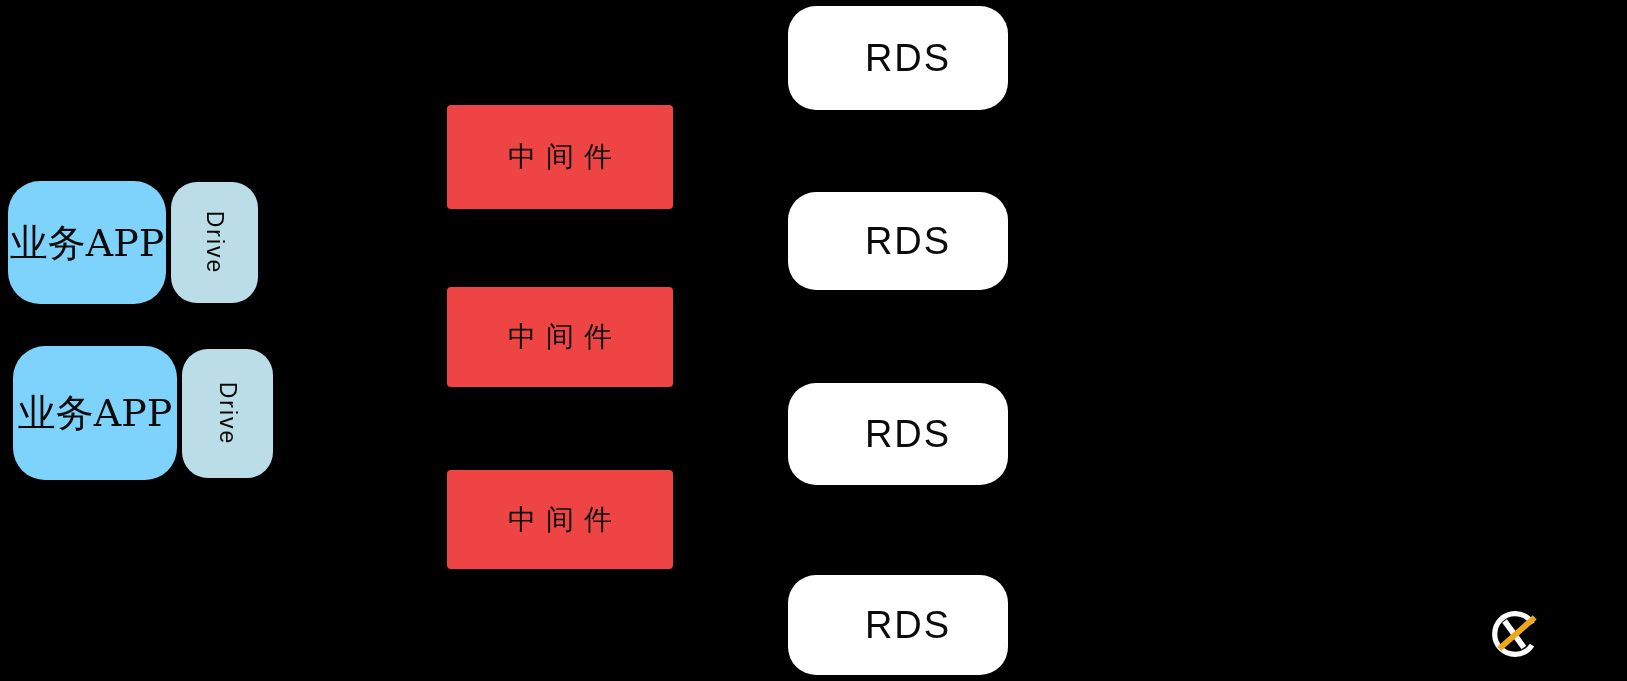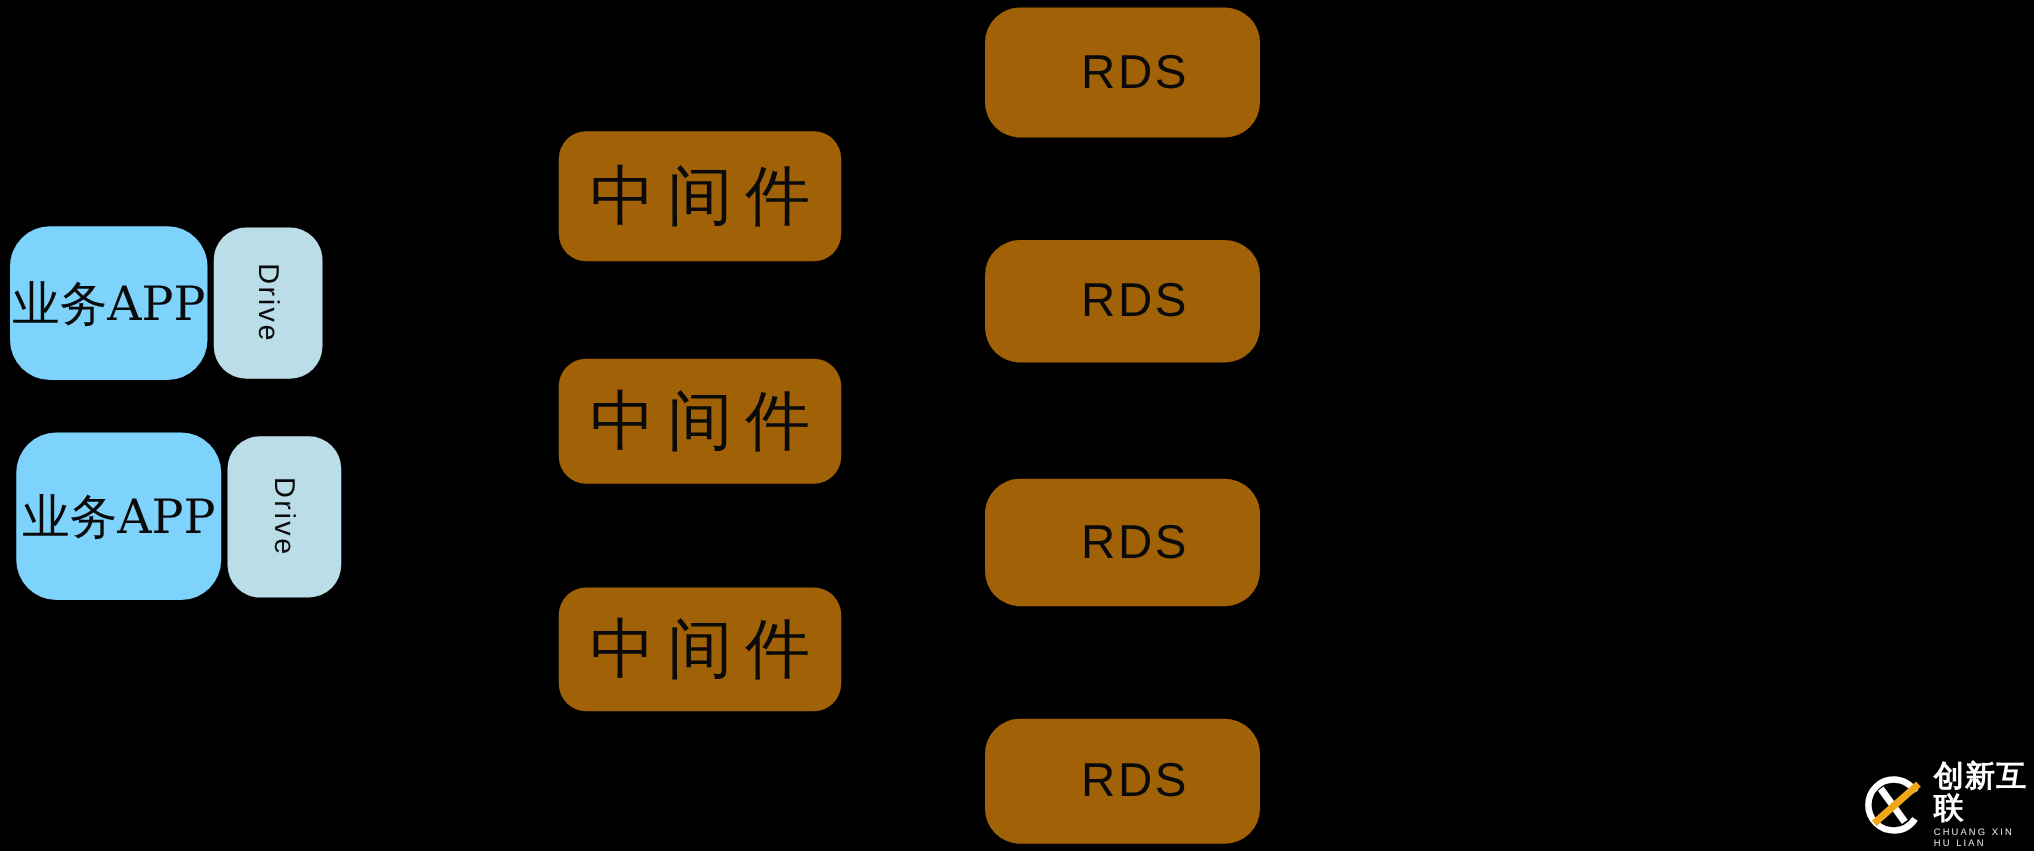--- a/index.html
+++ b/index.html
@@ -40,31 +40,31 @@
     background: #BBDDE8;
     border-radius: 26px;
     font-family: "Liberation Sans", "DejaVu Sans", sans-serif;
     font-size: 23px;
   }
   .drive .node-label {
     transform: rotate(90deg);
     letter-spacing: 2px;
   }
   .middleware {
-    background: #a16207;
-    border-radius: 22px;
+    background: #ef4444;
+    border-radius: 4px;
     font-family: "DejaVu Serif", "Liberation Serif", serif;
-    font-size: 52px;
+    font-size: 28px;
   }
   .middleware .node-label {
     letter-spacing: 10px;
     margin-right: -10px; 
   }
   .rds {
-    background: #a16207;
+    background: #ffffff;
     border-radius: 28px;
     font-family: "Liberation Sans", "DejaVu Sans", sans-serif;
     font-size: 38px;
     padding-left: 20px;
   }
   .rds .node-label {
     letter-spacing: 2px;
   }
 
   
@@ -161,19 +161,15 @@
 
   <div class="brand">
     <svg class="brand-mark" viewBox="0 0 48 48" aria-hidden="true">
 
       <circle cx="24" cy="24" r="19.5" fill="none" stroke="#ffffff" stroke-width="5" stroke-dasharray="100 22.5" stroke-dashoffset="-11.25"></circle>
 
       <line x1="14" y1="11.5" x2="32.5" y2="37" stroke="#ffffff" stroke-width="5.5"></line>
 
       <line x1="9" y1="38" x2="43" y2="8" stroke="#F0A818" stroke-width="5.5"></line>
     </svg>
-    <div class="brand-text">
-      <span class="brand-title">创新互联</span>
-      <span class="brand-subtitle">CHUANG XIN HU LIAN</span>
-    </div>
   </div>
 
 </div>
 
 </body></html>

